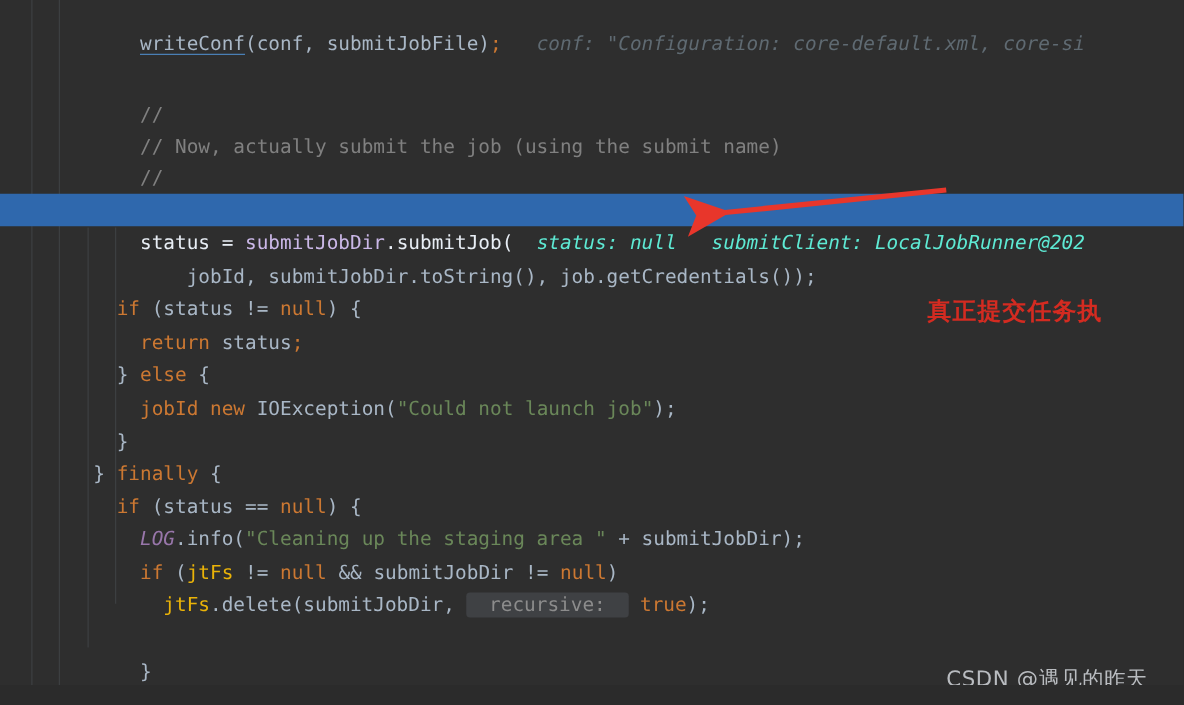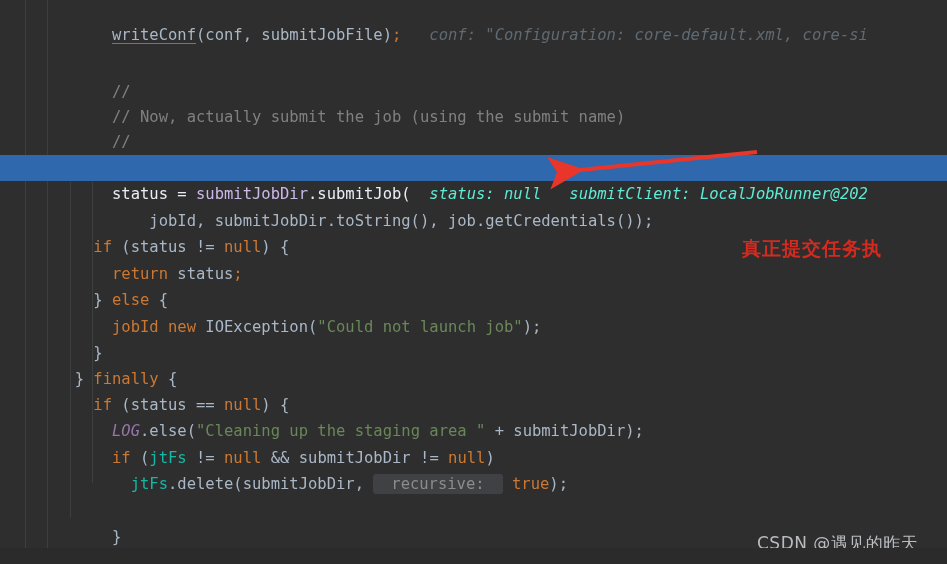--- a/index.html
+++ b/index.html
@@ -55,21 +55,21 @@
   .line.selected .tok-hint,
   .line.selected .tok-ident { color: #e8eef5; }
   .line.selected .tok-field { color: #cbb8e8; }
   .line.selected .tok-hint  { color: #5eead4; font-style: italic; }
 
   
   .tok-default  { color: #a9b7c6; }
   .tok-keyword  { color: #cc7832; }
   .tok-comment  { color: #808080; }
   .tok-string   { color: #6a8759; }
-  .tok-field    { color: #14b8a6; }
+  .tok-field    { color: #eab308; }
   .tok-static   { color: #9876aa; font-style: italic; }
   .tok-method   { color: #a9b7c6; }
   .tok-brace    { color: #a9b7c6; }
   .tok-hint     { color: #5f6a72; font-style: italic; }
   .tok-semicolon{ color: #cc7832; }
 
   
   .u { text-decoration-color: #6d7680; text-underline-offset: 3px; }
   .u-blue { text-decoration: underline; text-decoration-color: #4a7fb5; text-underline-offset: 3px; color:#a9b7c6; }
 
@@ -177,21 +177,21 @@
 
     <div class="line" style="top:340px;">
       <span class="ind">  </span><span class="tok-brace">}</span><span class="tok-default"> </span><span class="tok-keyword">finally</span><span class="tok-default"> </span><span class="tok-brace">{</span>
     </div>
 
     <div class="line" style="top:366px;">
       <span class="ind">    </span><span class="tok-keyword">if</span><span class="tok-default"> (</span><span class="tok-default u">status</span><span class="tok-default"> <span>==</span> </span><span class="tok-keyword">null</span><span class="tok-default">) </span><span class="tok-brace">{</span>
     </div>
 
     <div class="line" style="top:392px;">
-      <span class="ind">      </span><span class="tok-static">LOG</span><span class="tok-default">.else(</span><span class="tok-string">"Cleaning up the staging area "</span><span class="tok-default"> + </span><span class="tok-default">submitJobDir</span><span class="tok-default">);</span>
+      <span class="ind">      </span><span class="tok-static">LOG</span><span class="tok-default">.info(</span><span class="tok-string">"Cleaning up the staging area "</span><span class="tok-default"> + </span><span class="tok-default">submitJobDir</span><span class="tok-default">);</span>
     </div>
 
     <div class="line" style="top:419px;">
       <span class="ind">      </span><span class="tok-keyword">if</span><span class="tok-default"> (</span><span class="tok-field">jtFs</span><span class="tok-default"> <span>!=</span> </span><span class="tok-keyword">null</span><span class="tok-default"> <span>&amp;&amp;</span> </span><span class="tok-default">submitJobDir</span><span class="tok-default"> <span>!=</span> </span><span class="tok-keyword">null</span><span class="tok-default">)</span>
     </div>
 
     <div class="line" style="top:445px;">
       <span class="ind">        </span><span class="tok-field">jtFs</span><span class="tok-default">.delete(</span><span class="tok-default">submitJobDir</span><span class="tok-default">, </span><span class="hint-chip">recursive:</span><span class="tok-default"> </span><span class="tok-keyword">true</span><span class="tok-default">);</span>
     </div>
 

